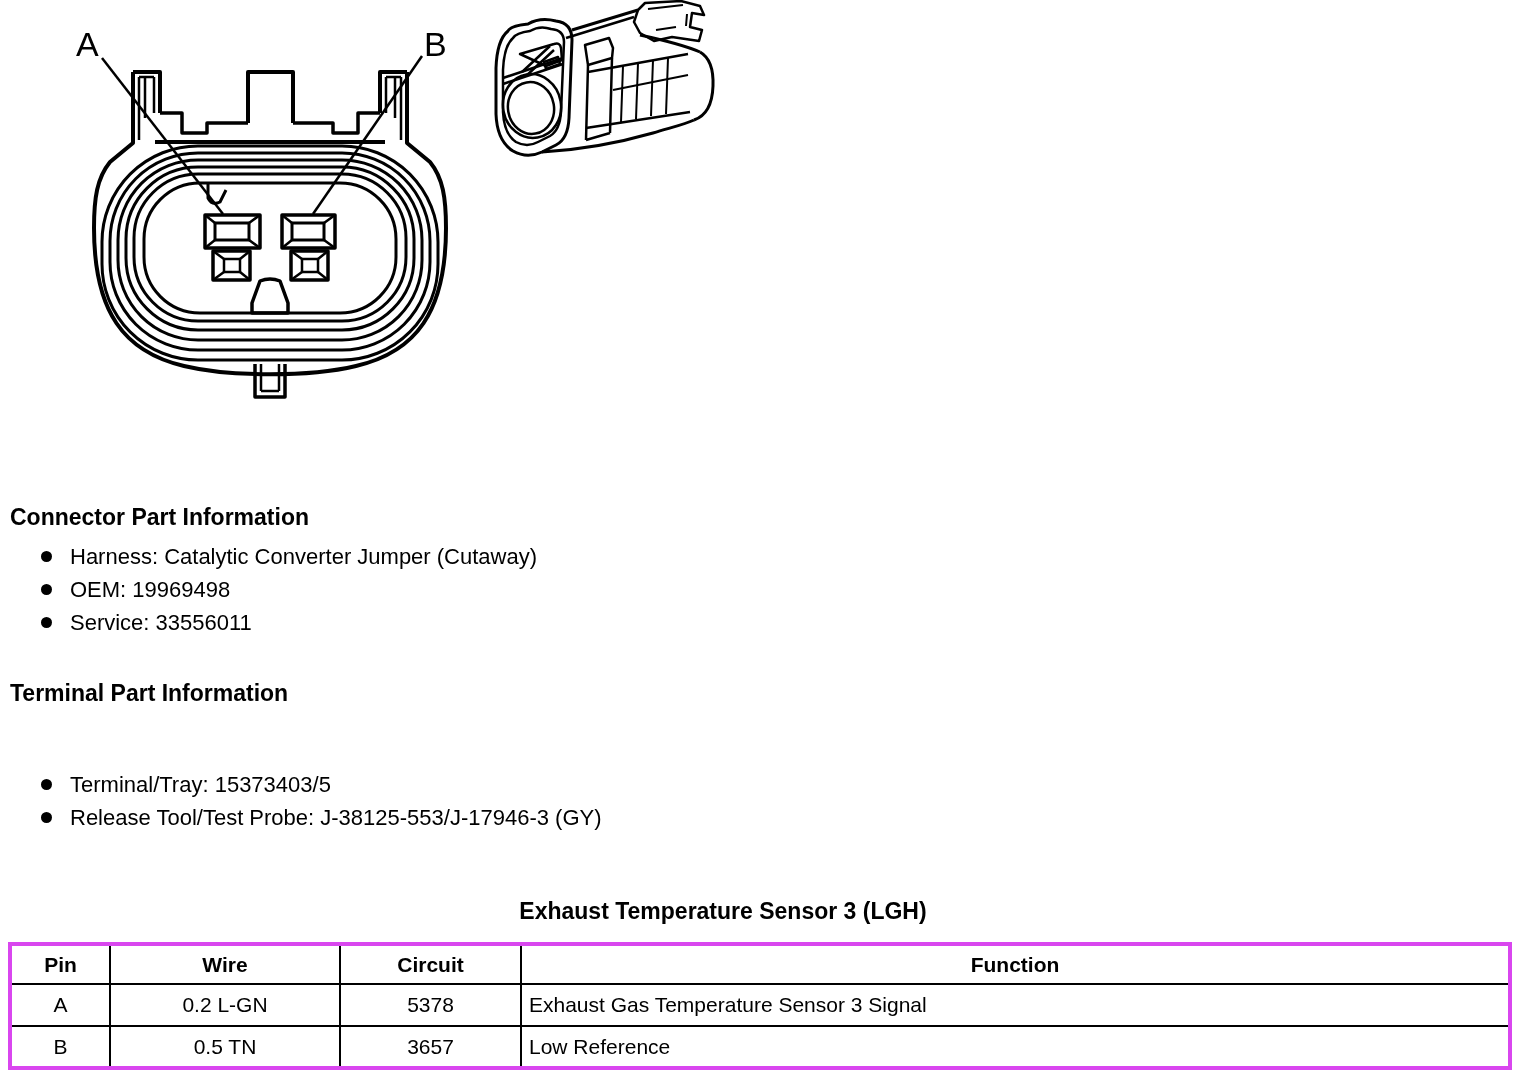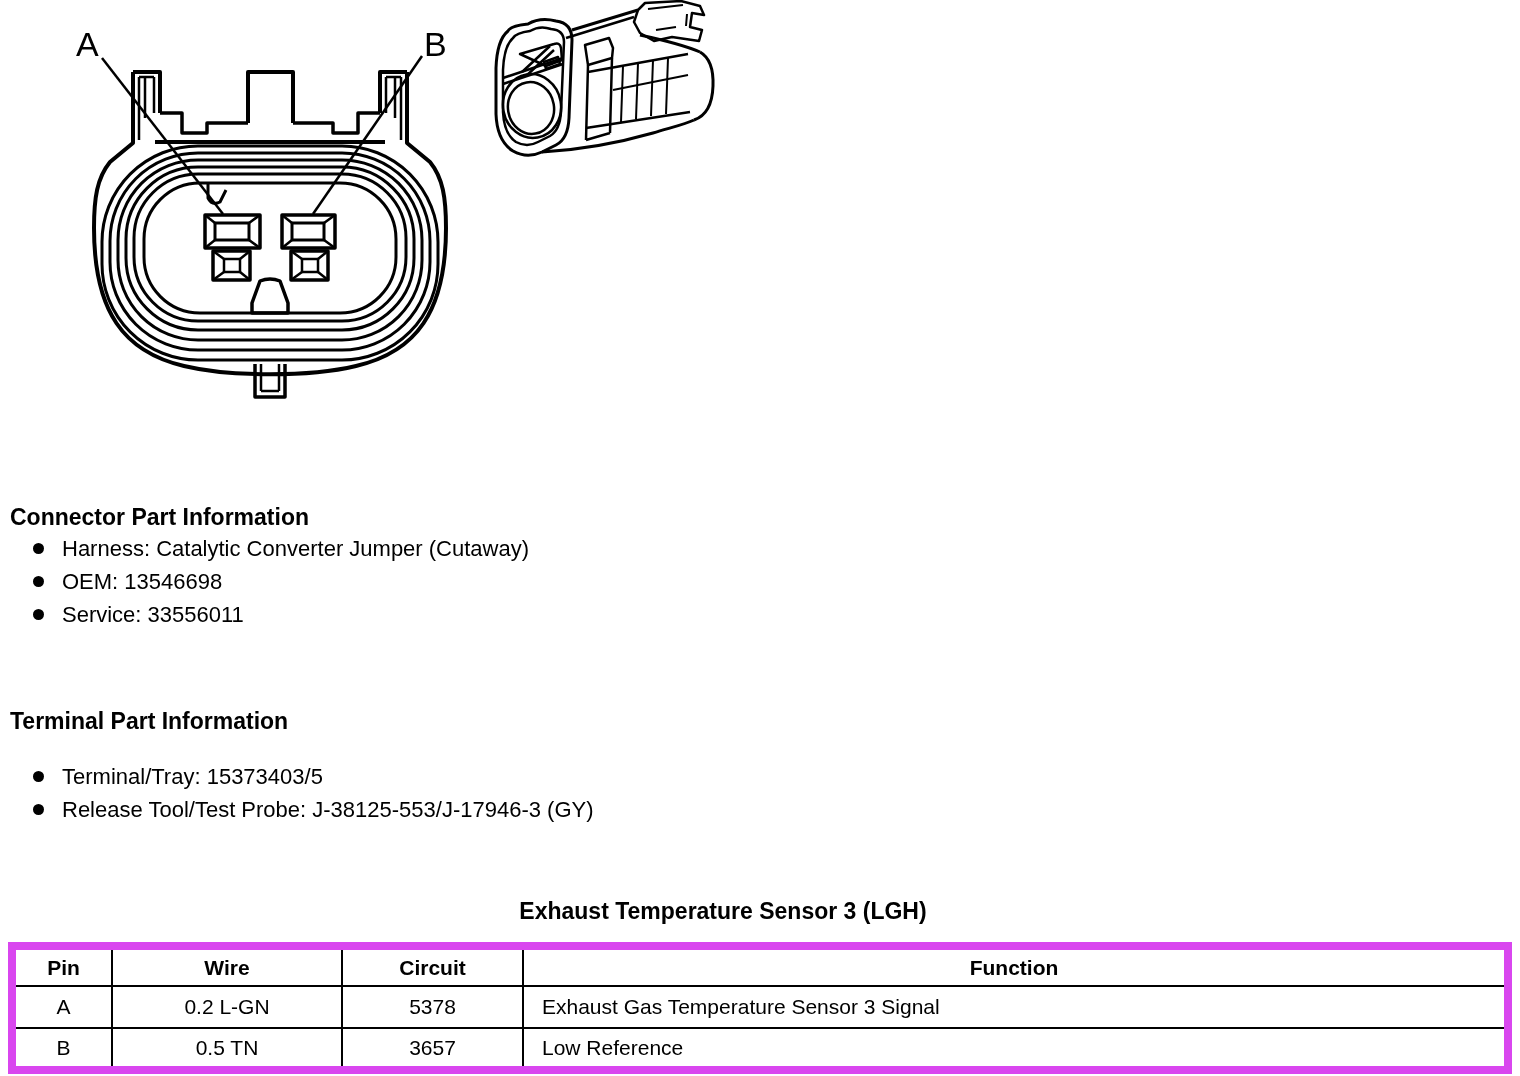--- a/index.html
+++ b/index.html
@@ -11,47 +11,47 @@
   .abs{position:absolute;}
   svg{display:block;}
   svg .ln{stroke:#000;fill:none;stroke-linejoin:round;stroke-linecap:butt;}
   svg text{fill:#000;font-family:"Liberation Sans","DejaVu Sans",sans-serif;}
 
   .sec-heading{
     position:absolute;left:10px;
     font-size:23px;font-weight:bold;line-height:26px;white-space:nowrap;
   }
   .bullet-list{
-    position:absolute;left:0;margin:0;padding:0;list-style:none;
+    position:absolute;left:0;margin:8px;padding:0;list-style:none;
   }
   .bullet-list li{
     position:relative;height:33px;line-height:33px;
     padding-left:62px;font-size:22px;white-space:nowrap;
   }
   .bullet-list li::before{
     content:"";position:absolute;left:33px;top:11px;
     width:11px;height:11px;border-radius:50%;background:#000;
   }
   .table-title{
     position:absolute;left:0;top:898px;width:1446px;
     text-align:center;font-size:23px;font-weight:bold;
   }
   table.pinout{
     position:absolute;left:8px;top:942px;width:1504px;
     border-collapse:collapse;table-layout:fixed;
   }
   table.pinout,table.pinout th,table.pinout td{
     border:2px solid #000;
   }
-  table.pinout{border:8px solid #d946ef;}
+  table.pinout{border:4px solid #d946ef;}
   table.pinout tr.hdr{height:40px;}
   table.pinout tr.row{height:42px;}
   table.pinout th{font-size:21px;font-weight:bold;text-align:center;padding:0;}
   table.pinout td{font-size:21px;text-align:center;padding:0;}
-  table.pinout td.fn{text-align:left;padding-left:18px;}
+  table.pinout td.fn{text-align:left;padding-left:7px;}
 </style>
 </head>
 <body>
 
 <svg class="abs" style="left:60px;top:0;" width="400" height="410" viewBox="0 0 400 410">
   <g>
 
     <path class="ln" stroke-width="4" d="M73,72 L73,143 L50,162 C37,178 34,198 34,228 C34,312 64,352 124,366 C170,377 250,377 296,366 C356,352 386,312 386,228 C386,198 383,178 370,162 L347,143 L347,72"></path>
 
     <path class="ln" stroke-width="4" d="M73,72 L100,72 L100,113"></path>
@@ -144,25 +144,25 @@
 
     <path class="ln" stroke-width="2.5" d="M100,72 L200,54 M98,128 L202,112"></path>
     <path class="ln" stroke-width="2" d="M135,66 L133,122 M150,63 L148,119 M165,60 L163,116 M180,58 L178,114"></path>
     <path class="ln" stroke-width="2" d="M125,90 L200,75"></path>
   </g>
 </svg>
 
 <div class="sec-heading" style="top:504px;">Connector Part Information</div>
 <ul class="bullet-list" style="top:532px;">
   <li>Harness: Catalytic Converter Jumper (Cutaway)</li>
-  <li>OEM: 13546698</li>
+  <li>OEM: 19969498</li>
   <li>Service: 33556011</li>
 </ul>
 
-<div class="sec-heading" style="top:708px;text-align:center;">Terminal Part Information</div>
+<div class="sec-heading" style="top:680px;text-align:center;">Terminal Part Information</div>
 <ul class="bullet-list" style="top:760px;">
   <li>Terminal/Tray: 15373403/5</li>
   <li>Release Tool/Test Probe: J-38125-553/J-17946-3 (GY)</li>
 </ul>
 
 <div class="table-title">Exhaust Temperature Sensor 3 (LGH)</div>
 
 <table class="pinout">
   <colgroup>
     <col style="width:100px">

